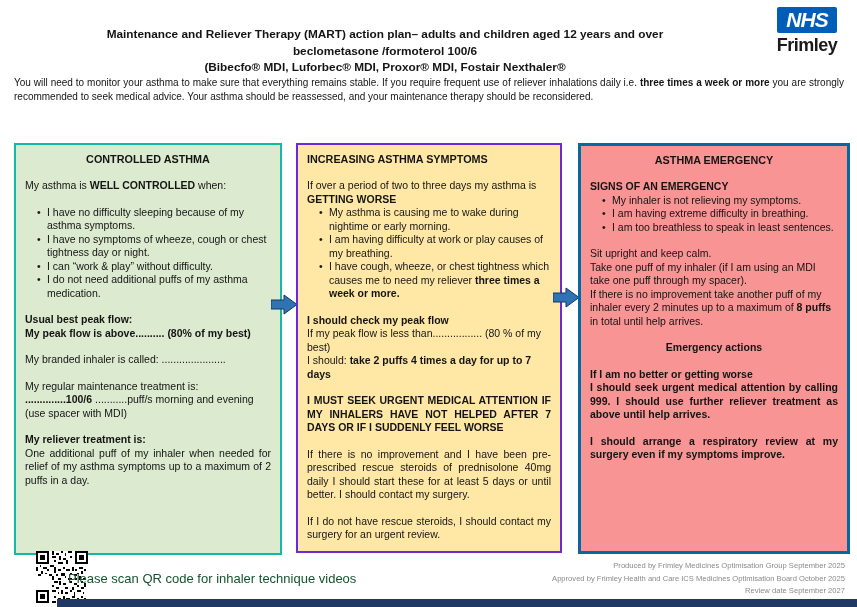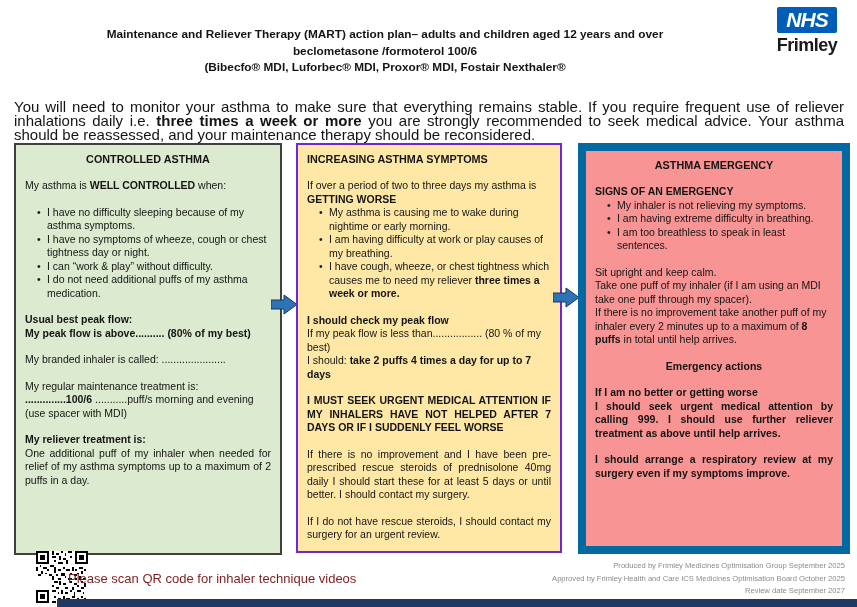--- a/index.html
+++ b/index.html
@@ -16,42 +16,42 @@
   }
   .nhs-logo { position:absolute; top:7px; right:13px; width:74px; text-align:center; }
   .nhs-box {
     background:#005EB8; color:#ffffff; width:60px; height:26px; margin:0 auto;
     font-size:21px; font-weight:bold; font-style:italic; line-height:25px;
     letter-spacing:-1px; border-radius:2px;
   }
   .nhs-org { font-size:18px; font-weight:bold; letter-spacing:-0.5px; margin-top:2px; color:#1a1a1a; }
   
   .intro {
-    position:absolute; top:100px; left:14px; width:830px;
-    font-size:15px; line-height:14px; text-align:justify;
+    position:absolute; top:76px; left:14px; width:830px;
+    font-size:10px; line-height:14px; text-align:justify;
   }
   
   .panel { position:absolute; top:143px; padding:7px 9px; font-size:10.5px; line-height:13.5px; }
-  .panel-green  { left:14px;  width:268px; height:412px; background:#DCEACF; border:2px solid #404040; }
+  .panel-green  { left:14px;  width:268px; height:412px; background:#DCEACF; border:2px solid #14b8a6; }
   .panel-amber  { left:296px; width:266px; height:410px; background:#FFE8A6; border:2px solid #6d28d9; }
-  .panel-red    { left:578px; width:272px; height:411px; background:#F89494; border:8px solid #0369a1; }
+  .panel-red    { left:578px; width:272px; height:411px; background:#F89494; border:3px solid #0369a1; }
   .panel h3 { font-size:10.8px; line-height:14px; }
   .tc { text-align:center; }
   .just { text-align:justify; }
   .gap { margin-top:13px; }
   .li { display:flex; margin:0; }
   .li .dot { width:22px; padding-left:12px; flex:none; }
   .li .bt { flex:1; }
   
   .arrow { position:absolute; width:27px; height:21px; }
   .arrow-1 { left:271px; top:294px; }
   .arrow-2 { left:553px; top:287px; }
   
   .qr { position:absolute; left:36px; top:551px; width:52px; height:52px; }
-  .qr-caption { position:absolute; left:68px; top:571px; font-size:13px; color:#7f1d1d; }
+  .qr-caption { position:absolute; left:68px; top:571px; font-size:13px; color:#14532d; }
   .fineprint {
     position:absolute; right:12px; top:560px; text-align:right;
     font-size:7.6px; line-height:12.5px; color:#8a8a8a;
   }
   .bottom-bar { position:absolute; left:57px; top:599px; width:800px; height:8px; background:#1F3864; }
 </style>
 </head>
 <body>
 
 <div class="page">

